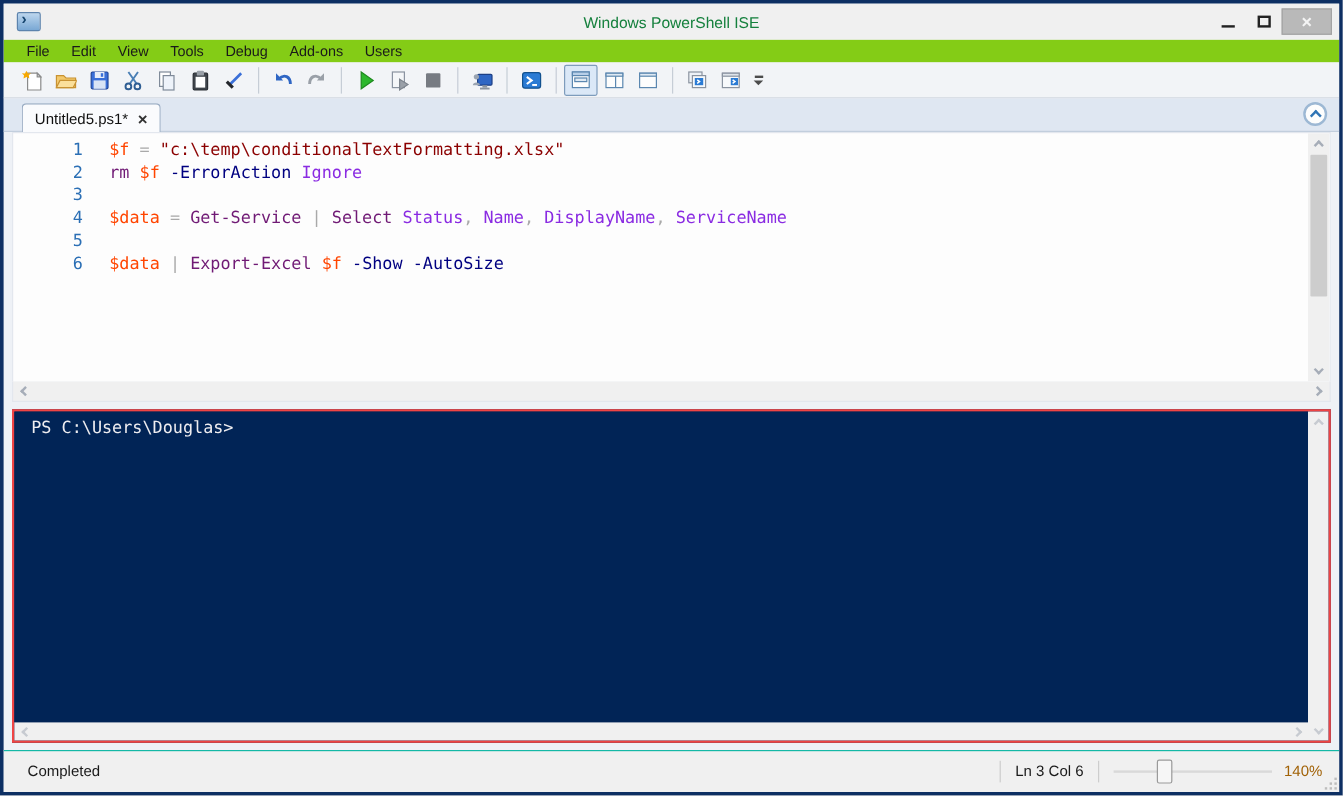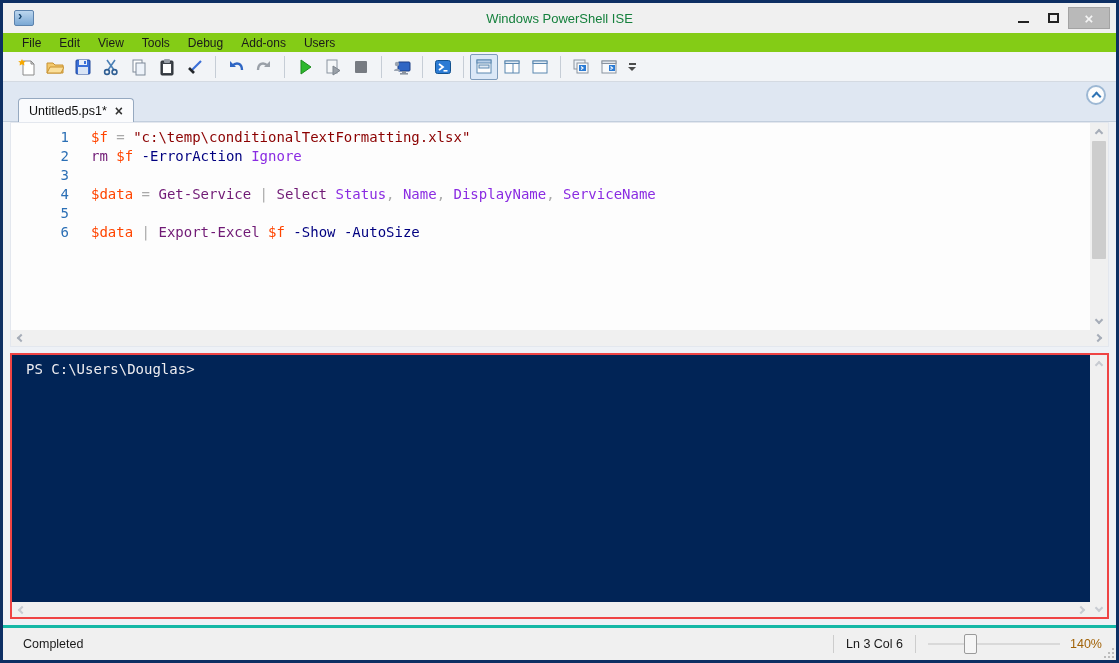--- a/index.html
+++ b/index.html
@@ -24,21 +24,21 @@
   .menu-item{ font-size:12px; color:#1a1a1a; padding:2px 9px; cursor:default; }
   
   .toolbar{ height:30px; display:flex; align-items:center; padding-left:10px; background:#f2f4f7; border-bottom:1px solid #d4dae2; flex:none; }
   .tb-btn{ width:28px; height:26px; display:flex; align-items:center; justify-content:center; border:1px solid transparent; border-radius:2px; }
   .tb-btn.selected{ background:#dbe8f7; border:1px solid #7e9cbc; }
   .tb-sep{ width:1px; height:22px; background:#c6cdd6; margin:0 6px; }
   .tb-overflow{ width:14px; height:26px; display:flex; flex-direction:column; align-items:center; justify-content:center; margin-left:2px; }
   .ov-bar{ width:7px; height:2px; background:#4c4c4c; margin-bottom:2px; }
   .ov-tri{ width:0; height:0; border-left:4px solid transparent; border-right:4px solid transparent; border-top:4px solid #4c4c4c; }
   
-  .tabstrip{ height:40px; background:#dfe7f2; position:relative; display:flex; align-items:flex-end; padding-left:15px; border-bottom:1px solid #c2cedd; flex:none; }
+  .tabstrip{ height:28px; background:#dfe7f2; position:relative; display:flex; align-items:flex-end; padding-left:15px; border-bottom:1px solid #c2cedd; flex:none; }
   .tab{ height:24px; background:#fafbfd; border:1px solid #96a9c0; border-bottom:none; border-radius:4px 4px 0 0; display:flex; align-items:center; padding:0 10px; position:relative; top:1px; }
   .tab-label{ font-size:12.5px; color:#111; margin-right:8px; }
   .tab-close{ font-size:14px; color:#333; font-weight:bold; line-height:1; }
   .collapse-btn{ position:absolute; right:10px; top:3px; width:20px; height:20px; border-radius:50%; background:#fdfdfd; border:2px solid #9db8d4; display:flex; align-items:center; justify-content:center; }
   .collapse-chevron{ width:7px; height:7px; border-left:2px solid #2f74b5; border-top:2px solid #2f74b5; transform:rotate(45deg); margin-top:3px; }
   
   .editor-wrap{ height:208px; margin:0 7px; background:#fdfdfd; position:relative; overflow:hidden; flex:none; border:1px solid #e3e7ee; border-bottom:none; }
   .code-area{ position:absolute; inset:0 18px 0 0; padding-top:5px; font-family:"DejaVu Sans Mono","Liberation Mono",monospace; font-size:14px; line-height:19px; white-space:pre; }
   .code-line{ display:flex; }
   .gutter-num{ width:58px; text-align:right; color:#2b6fb5; flex:none; }
@@ -63,21 +63,21 @@
   .splitter{ height:6px; flex:none; }
   
   .console-wrap{ flex:1; margin:0 7px; border:2px solid #ef4444; display:flex; background:#012456; }
   .console-main{ flex:1; display:flex; flex-direction:column; }
   .console-screen{ flex:1; background:#012456; padding:6px 0 0 14px; font-family:"DejaVu Sans Mono","Liberation Mono",monospace; font-size:14px; color:#eeedf0; }
   .console-hscroll{ height:15px; background:#f0f0f0; position:relative; flex:none; }
   .console-hscroll .arr{ position:absolute; top:0; width:16px; height:15px; display:flex; align-items:center; justify-content:center; opacity:.55; }
   .console-vscroll{ width:17px; background:#f0f0f0; position:relative; flex:none; }
   .console-vscroll .arr{ position:absolute; left:0; width:17px; height:16px; display:flex; align-items:center; justify-content:center; opacity:.55; }
   
-  .statusbar{ height:35px; background:#f0f0f0; border-top:3px solid #14b8a6; margin-top:6px; display:flex; align-items:center; padding:0 10px; flex:none; position:relative; }
+  .statusbar{ height:35px; background:#f0f0f0; border-top:1px solid #14b8a6; margin-top:6px; display:flex; align-items:center; padding:0 10px; flex:none; position:relative; }
   .status-text{ font-size:12.5px; color:#1a1a1a; margin-left:10px; }
   .status-right{ position:absolute; right:14px; display:flex; align-items:center; }
   .st-sep{ width:1px; height:18px; background:#cdcdcd; margin:0 12px; }
   .lncol{ font-size:12.5px; color:#1a1a1a; }
   .zoom-slider{ width:132px; height:20px; position:relative; margin-right:10px; }
   .zoom-track{ position:absolute; left:0; right:0; top:9px; height:2px; background:#d9d9d9; }
   .zoom-thumb{ position:absolute; left:36px; top:0; width:13px; height:20px; background:#f6f6f6; border:1px solid #9a9a9a; border-radius:2px; }
   .zoom-label{ font-size:12.5px; color:#a16207; }
   .resize-grip{ position:absolute; right:2px; bottom:2px; width:12px; height:12px; }
   .resize-grip i{ position:absolute; width:2px; height:2px; background:#bdbdbd; }

